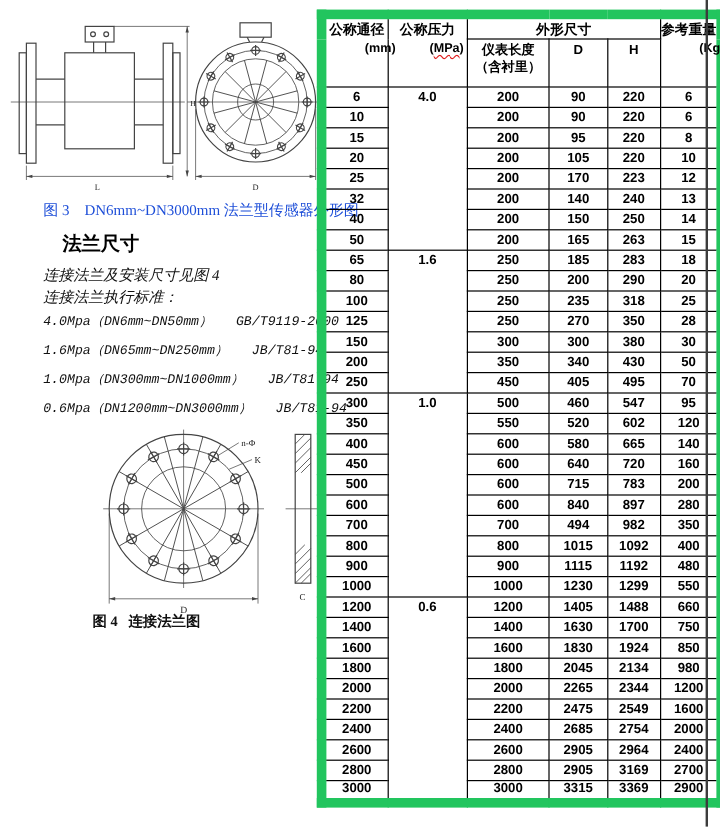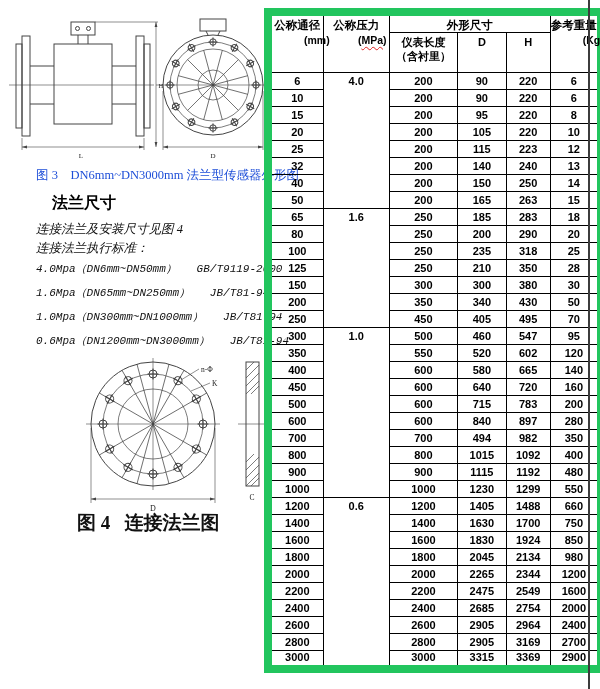--- a/index.html
+++ b/index.html
@@ -3,21 +3,21 @@
 <meta charset="utf-8">
 <style>
   html,body{margin:0;padding:0;}
   body{width:600px;height:689px;position:relative;background:#ffffff;overflow:hidden;
        font-family:"Liberation Sans",sans-serif;color:#000;}
   .page-edge{position:absolute;left:588px;top:0;width:2px;height:689px;background:#3c3c3c;}
   .drawing{position:absolute;}
   .fig-caption{position:absolute;font-family:"Liberation Serif",serif;font-size:12.5px;
                color:#1d4ed8;white-space:pre;}
   .fig4-caption{position:absolute;font-family:"Liberation Serif",serif;font-weight:bold;
-                font-size:19px;color:#111;white-space:pre;}
+                font-size:12px;color:#111;white-space:pre;}
   .section-heading{position:absolute;font-weight:bold;font-size:16px;color:#000;}
   .spec-block{position:absolute;left:36px;top:220px;width:236px;font-style:italic;}
   .spec-line{font-family:"Liberation Serif",serif;font-size:12.5px;line-height:18.5px;
              color:#111;white-space:pre;}
   .spec-line.mono{font-family:"Liberation Mono",monospace;font-size:11px;line-height:24px;}
   table.spec-table{position:absolute;left:264px;top:8px;width:341px;border-collapse:collapse;
        table-layout:fixed;border:8px solid #22c55e;}
   .spec-table th,.spec-table td{border:1px solid #000;text-align:center;font-weight:bold;
        font-size:11px;padding:0;color:#000;line-height:1.25;}
   .spec-table thead tr.h1 th{height:14px;vertical-align:top;padding-top:2px;font-size:11.5px;}
@@ -242,21 +242,21 @@
         <tr>
           <td>20</td>
           <td>200</td>
           <td>105</td>
           <td>220</td>
           <td>10</td>
         </tr>
         <tr>
           <td>25</td>
           <td>200</td>
-          <td>115</td>
+          <td>170</td>
           <td>223</td>
           <td>12</td>
         </tr>
         <tr>
           <td>32</td>
           <td>200</td>
           <td>140</td>
           <td>240</td>
           <td>13</td>
         </tr>
@@ -292,21 +292,21 @@
         <tr>
           <td>100</td>
           <td>250</td>
           <td>235</td>
           <td>318</td>
           <td>25</td>
         </tr>
         <tr>
           <td>125</td>
           <td>250</td>
-          <td>210</td>
+          <td>270</td>
           <td>350</td>
           <td>28</td>
         </tr>
         <tr>
           <td>150</td>
           <td>300</td>
           <td>300</td>
           <td>380</td>
           <td>30</td>
         </tr>

